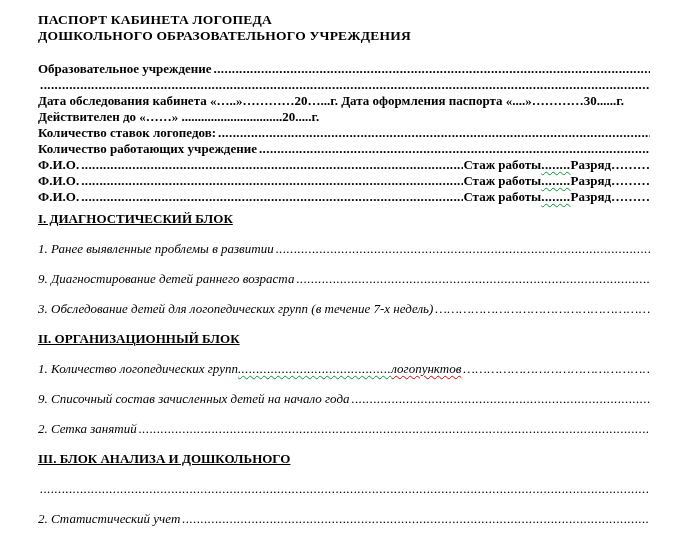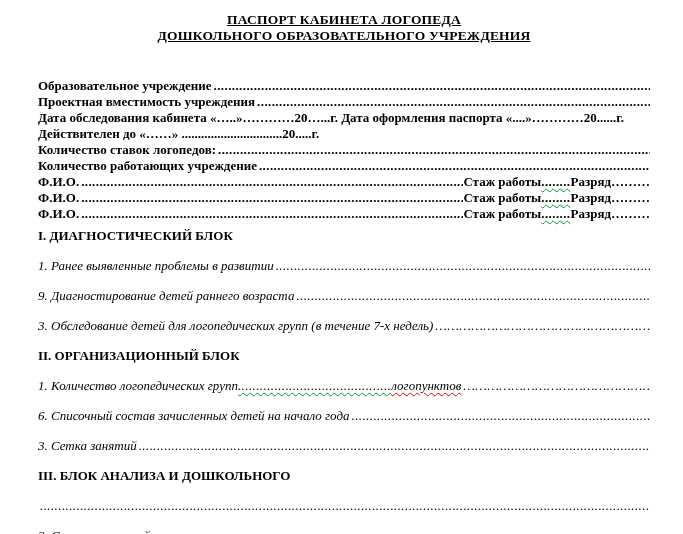--- a/index.html
+++ b/index.html
@@ -14,29 +14,28 @@
   }
   .doc {
     font-family: "Liberation Serif", "DejaVu Serif", serif;
     color: #000000;
     font-size: 13px;
     padding: 12px 33px 0 38px;
     box-sizing: border-box;
     width: 683px;
   }
   .title {
-    text-align: center;
+    text-align: left;
     font-weight: bold;
     font-size: 13.5px;
     line-height: 16px;
     letter-spacing: 0.2px;
-    text-decoration: underline;
   }
   .fields {
-    margin-top: 34px;
+    margin-top: 17px;
   }
   .fline {
     display: flex;
     align-items: baseline;
     font-weight: bold;
     line-height: 16px;
     white-space: nowrap;
   }
   .fline > .label { flex: 0 0 auto; }
   .dotfill {
@@ -45,20 +44,21 @@
     overflow: hidden;
     white-space: nowrap;
     letter-spacing: 0.4px;
     margin-left: 2px;
   }
   .sec-heading {
     font-weight: bold;
     line-height: 17px;
     margin-top: 13px;
     white-space: nowrap;
+    text-decoration: underline;
   }
   .sec-heading.first { margin-top: 5px; }
   .item {
     display: flex;
     align-items: flex-end;
     font-style: italic;
     line-height: 17px;
     margin-top: 13px;
     white-space: nowrap;
   }
@@ -93,25 +93,24 @@
     <div>ПАСПОРТ КАБИНЕТА ЛОГОПЕДА</div>
     <div>ДОШКОЛЬНОГО ОБРАЗОВАТЕЛЬНОГО УЧРЕЖДЕНИЯ</div>
   </div>
 
   <div class="fields">
     <div class="fline">
       <span class="label">Образовательное учреждение</span>
       <span class="dotfill dense">....................................................................................................................................................................................................................................................................................................................................................................................................................................</span>
     </div>
     <div class="fline">
-      <span class="label">Проектная вместимость учреждения</span>
       <span class="dotfill dense">....................................................................................................................................................................................................................................................................................................................................................................................................................................</span>
     </div>
     <div class="fline">
-      <span class="label">Дата обследования кабинета «…..»…………20…...г. Дата оформления паспорта «....»…………20......г.</span>
+      <span class="label">Дата обследования кабинета «…..»…………20…...г. Дата оформления паспорта «....»…………30......г.</span>
     </div>
     <div class="fline">
       <span class="label">Действителен до «……» ...............................20.....г.</span>
     </div>
     <div class="fline">
       <span class="label">Количество ставок логопедов:</span>
       <span class="dotfill dense">....................................................................................................................................................................................................................................................................................................................................................................................................................................</span>
     </div>
     <div class="fline">
       <span class="label">Количество работающих учреждение</span>
@@ -156,25 +155,25 @@
   </div>
 
   <div class="sec-heading">II. ОРГАНИЗАЦИОННЫЙ БЛОК</div>
   <div class="item">
     <span class="label">1. Количество логопедических групп</span>
     <span class="blank-run sq-green" style="text-decoration-color: rgb(0, 153, 51);">..........................................</span>
     <span class="label sq-red" style="text-decoration-color: rgb(221, 0, 0);">логопунктов</span>
     <span class="dotfill sparse">………………………………………………………………………………………………………………………………………………………………………………………………………………………………………………</span>
   </div>
   <div class="item">
-    <span class="label">6. Списочный состав зачисленных детей на начало года</span>
+    <span class="label">9. Списочный состав зачисленных детей на начало года</span>
     <span class="dotfill dense">....................................................................................................................................................................................................................................................................................................................................................................................................................................</span>
   </div>
   <div class="item">
-    <span class="label">3. Сетка занятий</span>
+    <span class="label">2. Сетка занятий</span>
     <span class="dotfill dense">....................................................................................................................................................................................................................................................................................................................................................................................................................................</span>
   </div>
 
   <div class="sec-heading">III. БЛОК АНАЛИЗА И ДОШКОЛЬНОГО</div>
   <div class="item">
     <span class="dotfill dense">....................................................................................................................................................................................................................................................................................................................................................................................................................................</span>
   </div>
   <div class="item">
     <span class="label">2. Статистический учет</span>
     <span class="dotfill dense">....................................................................................................................................................................................................................................................................................................................................................................................................................................</span>

